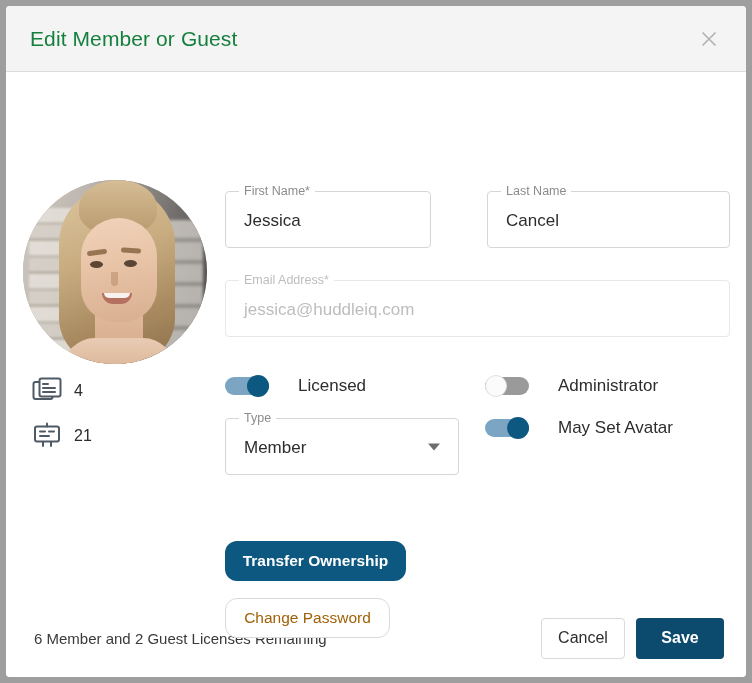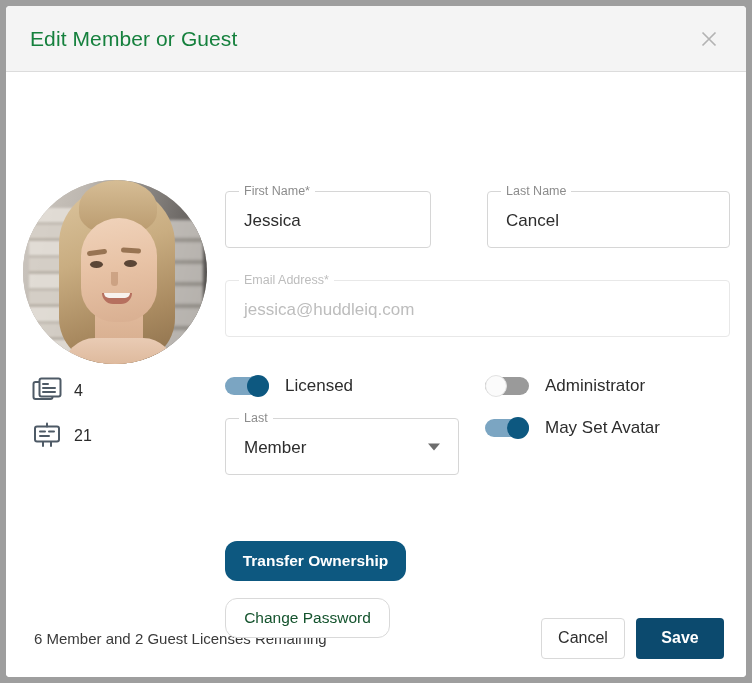--- a/index.html
+++ b/index.html
@@ -247,21 +247,21 @@
     border-left: 6px solid transparent;
     border-right: 6px solid transparent;
     border-top: 7px solid #6d6d6d;
   }
 
   
   .toggle-row {
     position: absolute;
     display: flex;
     align-items: center;
-    gap: 16px;
+    gap: 29px;
   }
   .toggle-licensed  { left: 219px; top: 303px; }
   .toggle-admin     { left: 479px; top: 303px; }
   .toggle-avatar    { left: 479px; top: 345px; }
 
   .switch {
     position: relative;
     width: 44px;
     height: 22px;
     flex: none;
@@ -303,21 +303,21 @@
     font-family: "Liberation Sans", sans-serif;
   }
   .btn-primary {
     background: #0d5880;
     color: #ffffff;
     border: none;
     font-weight: bold;
   }
   .btn-outline {
     background: #ffffff;
-    color: #14532d;
+    color: #a16207;
     border: 1px solid #d9d9d9;
   }
   .btn-transfer { left: 219px; top: 469px; width: 181px; height: 40px; }
   .btn-password { left: 219px; top: 526px; width: 165px; height: 40px; }
 
   
   .dialog-footer {
     height: 78px;
     min-height: 78px;
     display: flex;
@@ -437,21 +437,21 @@
 
     <div class="toggle-row toggle-avatar">
       <span class="switch on">
         <span class="track"></span>
         <span class="thumb"></span>
       </span>
       <span class="toggle-label">May Set Avatar</span>
     </div>
 
     <div class="select-field">
-      <span class="field-label">Last</span>
+      <span class="field-label">Type</span>
       <span class="field-value">Member</span>
       <span class="select-arrow"></span>
     </div>
 
     <div class="btn btn-primary btn-transfer">Transfer Ownership</div>
     <div class="btn btn-outline btn-password">Change Password</div>
 
   </div>
 
   <div class="dialog-footer">

